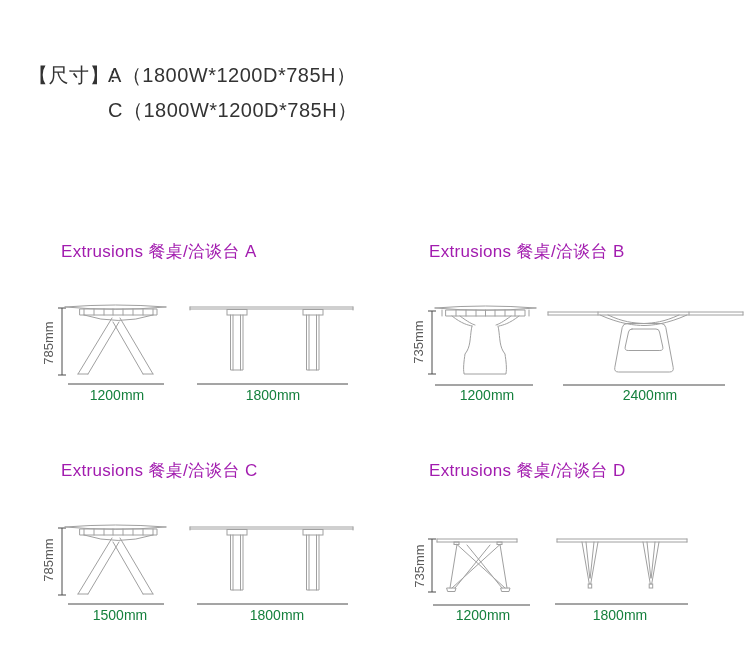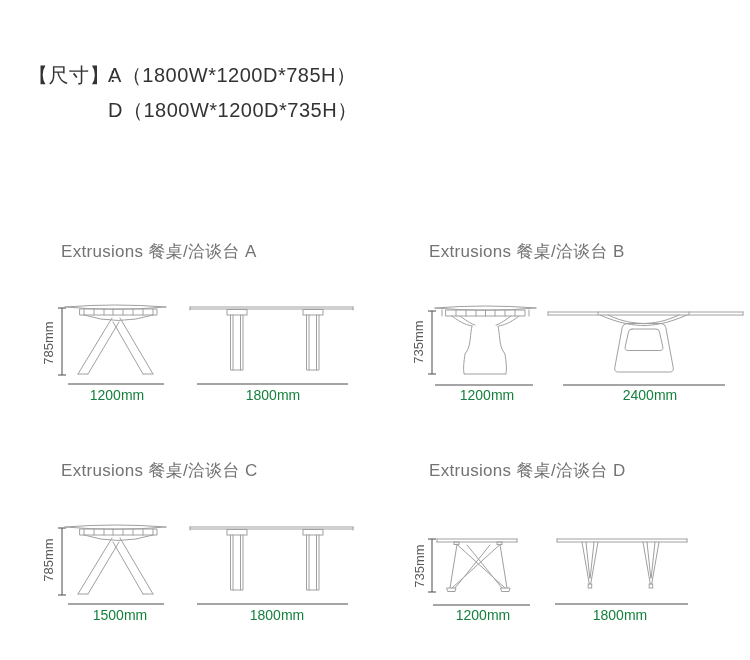--- a/index.html
+++ b/index.html
@@ -10,42 +10,42 @@
   }
   .page{position:relative;width:750px;height:660px;background:#fff;overflow:hidden;}
 
   
   .spec{position:absolute;left:28px;top:58px;font-size:20px;line-height:35px;color:#333;letter-spacing:0.5px;}
   .spec-line{white-space:nowrap;}
   .spec .prefix{display:inline-block;width:80px;}
   .spec .indent{padding-left:80px;}
 
   
-  .title{position:absolute;font-size:17px;color:#737373;white-space:nowrap;letter-spacing:0.3px;}
+  .title{position:absolute;font-size:17px;color:#a21caf;white-space:nowrap;letter-spacing:0.3px;}
 
   
   .dimlabel{position:absolute;width:100px;text-align:center;font-size:14px;color:#15803d;white-space:nowrap;}
   .vlabel{position:absolute;width:64px;height:14px;line-height:14px;text-align:center;font-size:13px;color:#5a5a5a;
           transform:rotate(-90deg);white-space:nowrap;}
 
   svg.drawing{position:absolute;overflow:visible;}
   .art{stroke:#a0a0a0;fill:none;stroke-width:1;stroke-linecap:round;}
   .dim{stroke:#4a4a4a;fill:none;stroke-width:1;}
 </style>
 </head>
 <body>
 
 <div class="page">
 
   <div class="spec">
     <div class="spec-line">
       <span class="prefix">【尺寸】: </span><span>A</span><span>（1800W*1200D*785H）</span>
     </div>
     <div class="spec-line indent">
-      <span>D</span><span>（1800W*1200D*735H）</span>
+      <span>C</span><span>（1800W*1200D*785H）</span>
     </div>
   </div>
 
   <div class="title" style="left:61px;top:240px;">Extrusions 餐桌/洽谈台 A</div>
   <div class="title" style="left:61px;top:459px;">Extrusions 餐桌/洽谈台 C</div>
   <div class="title" style="left:429px;top:240px;">Extrusions 餐桌/洽谈台 B</div>
   <div class="title" style="left:429px;top:459px;">Extrusions 餐桌/洽谈台 D</div>
 
   <svg class="drawing" style="left:40px;top:298px;" width="140" height="92" viewBox="0 0 140 92" aria-hidden="true">
     <line class="dim" x1="22" y1="10" x2="22" y2="77"></line>

